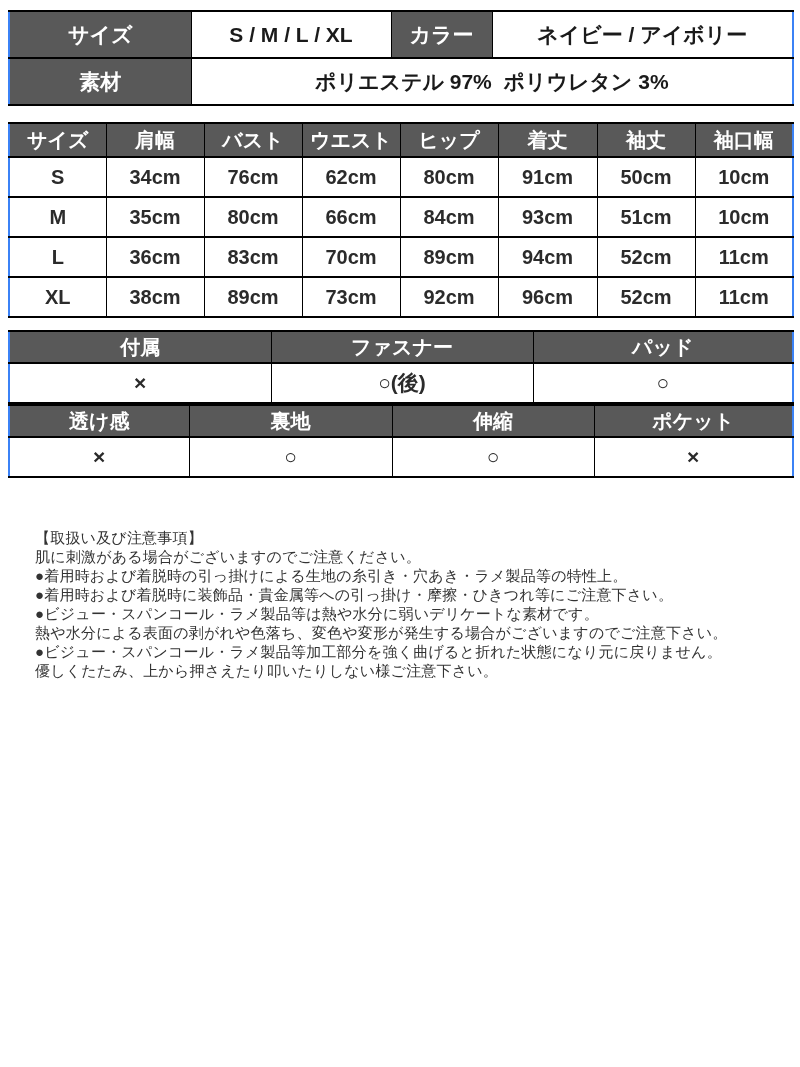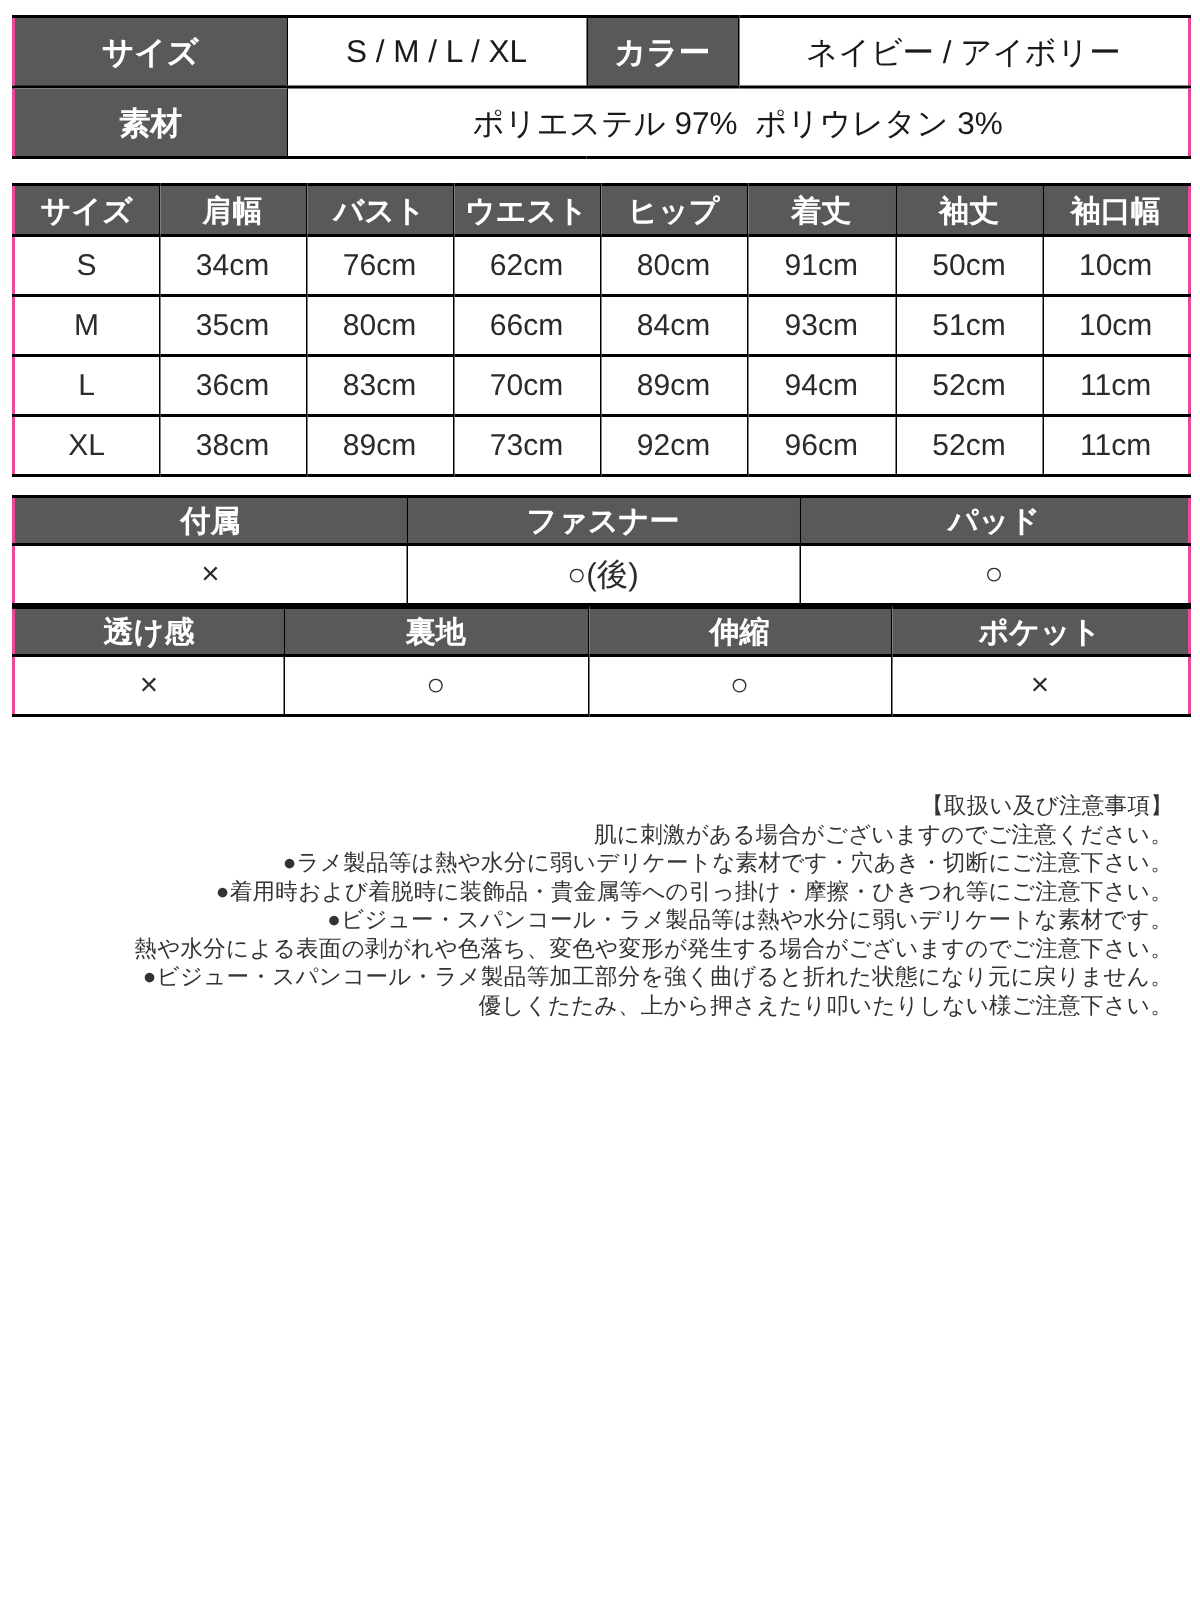--- a/index.html
+++ b/index.html
@@ -10,30 +10,30 @@
     font-family: "Liberation Sans", "DejaVu Sans", sans-serif;
     color: #1a1a1a;
     overflow: hidden;
   }
   .page { width: 800px; padding: 10px 8px 0 8px; }
 
   table {
     width: 784px;
     border-collapse: collapse;
     table-layout: fixed;
-    border: 2px solid #ec4899;
+    border: 2px solid #3b82f6;
   }
   th, td {
     border-left: 1px solid #000;
     border-right: 1px solid #000;
     border-top: 2px solid #000;
     border-bottom: 2px solid #000;
     text-align: center;
     vertical-align: middle;
-    font-weight: normal;
+    font-weight: bold;
     white-space: pre-wrap;
     overflow: hidden;
   }
   th.dark {
     background: #595959;
     color: #ffffff;
     font-weight: bold;
   }
 
   
@@ -51,21 +51,20 @@
 
   
   .care {
     margin-top: 50px;
     padding-left: 27px;
     padding-right: 10px;
     font-size: 15px;
     line-height: 19px;
     color: #333333;
     letter-spacing: 0.2px;
-    text-align: right;
   }
   .care-line { white-space: nowrap; }
 </style>
 </head>
 <body>
 
 <div class="page">
 
   <table class="info-table">
     <colgroup>
@@ -192,21 +191,21 @@
       <td>○</td>
       <td>○</td>
       <td>×</td>
     </tr>
   </tbody>
     </table>
 
   <div class="care">
     <div class="care-line">【取扱い及び注意事項】</div>
     <div class="care-line">肌に刺激がある場合がございますのでご注意ください。</div>
-    <div class="care-line">●ラメ製品等は熱や水分に弱いデリケートな素材です・穴あき・切断にご注意下さい。</div>
+    <div class="care-line">●着用時および着脱時の引っ掛けによる生地の糸引き・穴あき・ラメ製品等の特性上。</div>
     <div class="care-line">●着用時および着脱時に装飾品・貴金属等への引っ掛け・摩擦・ひきつれ等にご注意下さい。</div>
     <div class="care-line">●ビジュー・スパンコール・ラメ製品等は熱や水分に弱いデリケートな素材です。</div>
     <div class="care-line">熱や水分による表面の剥がれや色落ち、変色や変形が発生する場合がございますのでご注意下さい。</div>
     <div class="care-line">●ビジュー・スパンコール・ラメ製品等加工部分を強く曲げると折れた状態になり元に戻りません。</div>
     <div class="care-line">優しくたたみ、上から押さえたり叩いたりしない様ご注意下さい。</div>
   </div>
 
 </div>
 
 </body></html>

